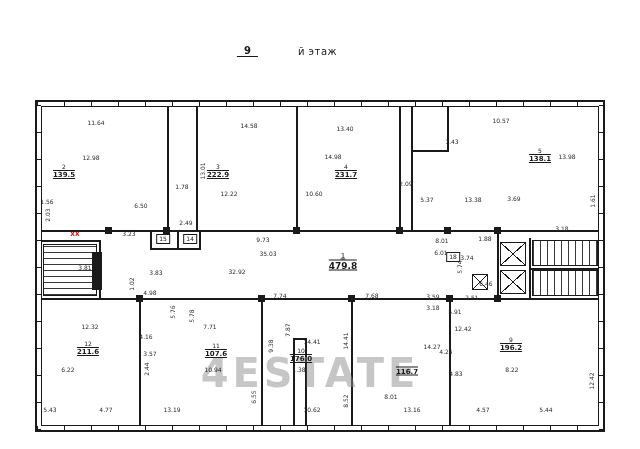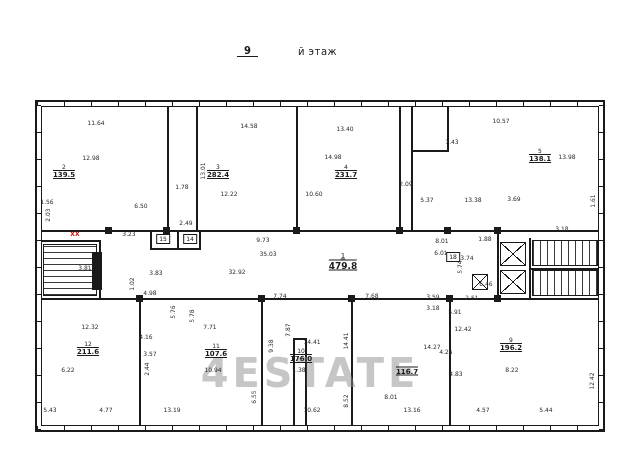--- a/index.html
+++ b/index.html
@@ -197,21 +197,21 @@
       <div class="dim red" style="left: 75px; top: 233px;">XX</div>
       <div class="boxed" style="left: 163px; top: 239px;">15</div>
       <div class="boxed" style="left: 190px; top: 239px;">14</div>
       <div class="boxed" style="left: 453px; top: 257px;">18</div>
       <div class="room" style="left: 64px; top: 171px;">
         <span class="num">2</span>
         <span class="area">139.5</span>
       </div>
       <div class="room" style="left: 218px; top: 171px;">
         <span class="num">3</span>
-        <span class="area">282.4</span>
+        <span class="area">222.9</span>
       </div>
       <div class="room" style="left: 346px; top: 171px;">
         <span class="num">4</span>
         <span class="area">231.7</span>
       </div>
       <div class="room" style="left: 540px; top: 155px;">
         <span class="num">5</span>
         <span class="area">138.1</span>
       </div>
       <div class="room big" style="left: 343px; top: 261px;">

